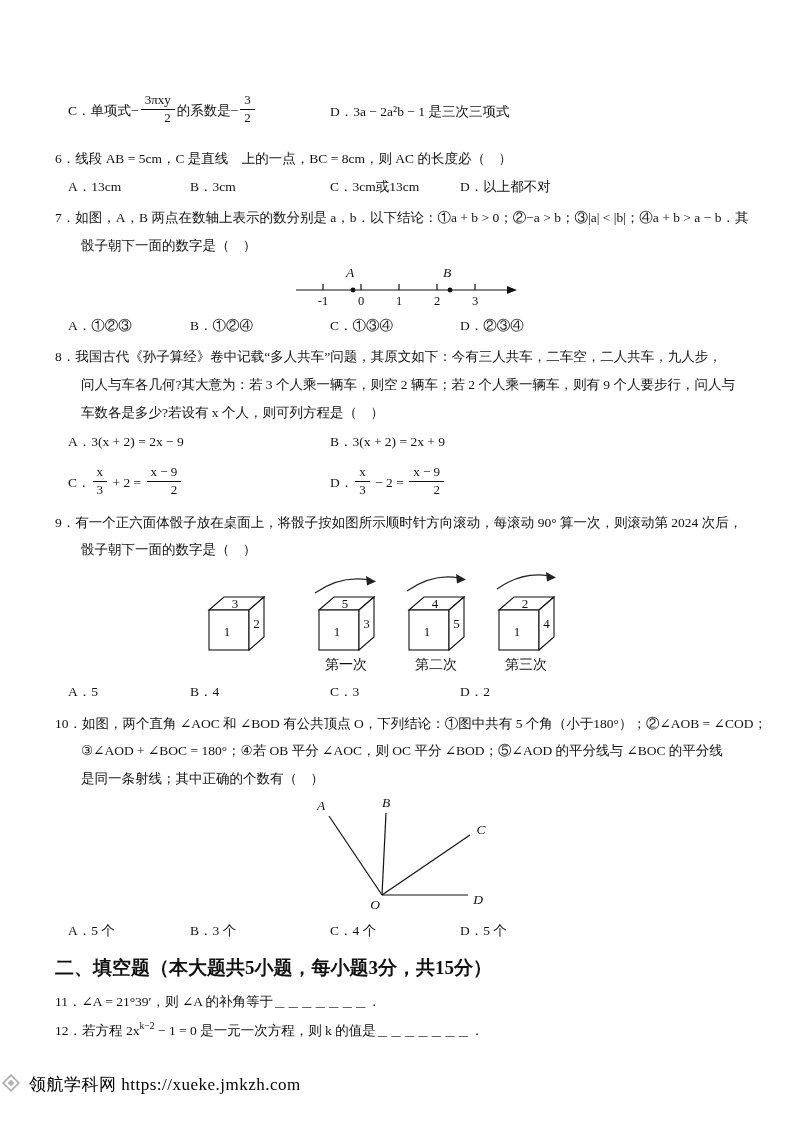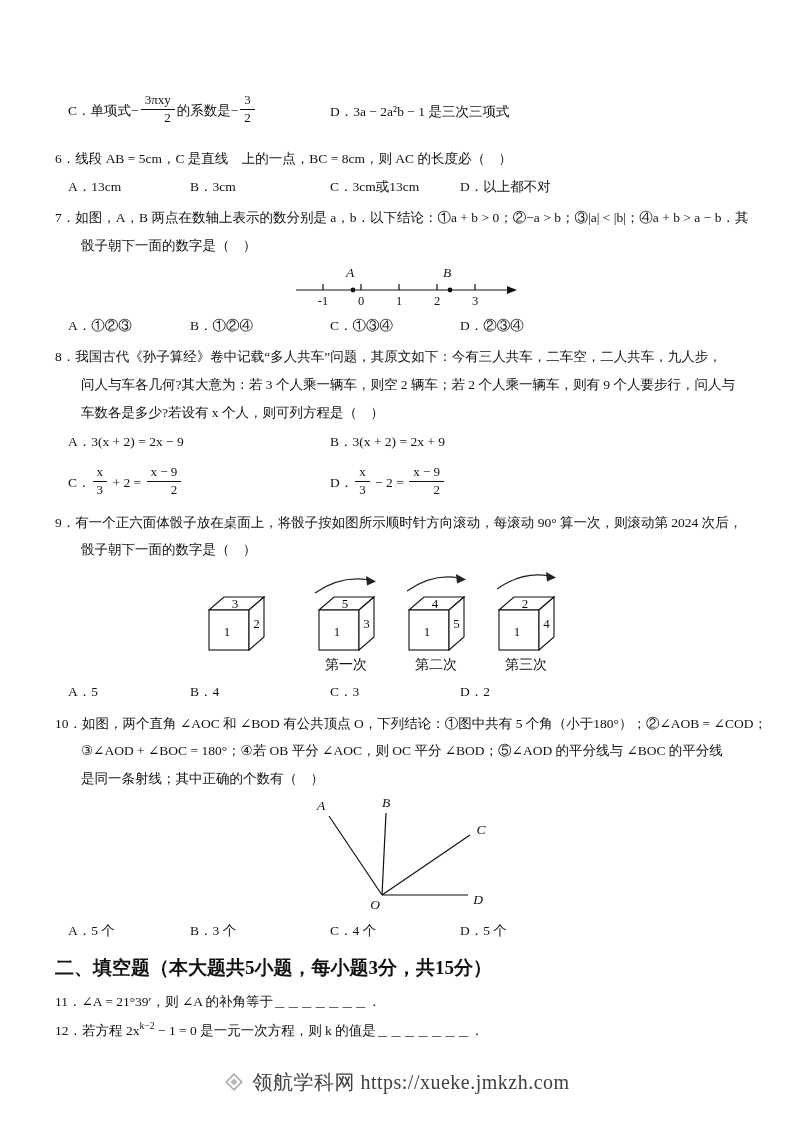--- a/index.html
+++ b/index.html
@@ -25,21 +25,21 @@
   .dice-wrap { margin-left:152px; }
   .angle-wrap { margin-left:252px; }
   .section-title { font-weight:bold; font-size:19px; line-height:2.1; margin-top:4px; }
   sup { font-size:0.72em; vertical-align:super; }
   svg { display:block; }
   svg text { font-family:"Liberation Serif","DejaVu Serif",serif; fill:#111; }
   .var-label { font-style:italic; font-size:13.5px; }
   .nl-num { font-size:12.5px; }
   .dice-num { font-size:13px; }
   .dice-label { font-size:14px; }
-  .footer { position:absolute; left:0; right:0; bottom:26px; text-align:center; color:#404040; font-size:20px; letter-spacing:0.5px; }
+  .footer { position:absolute; left:0; right:0; bottom:26px; color:#000000; font-size:17px; letter-spacing:0.5px; }
   .footer .logo { display:inline-block; vertical-align:-4px; margin-right:7px; }
 </style>
 </head>
 <body>
 
 <div class="page">
 
   <div class="optrow2 topopts">
     <span class="cell">
       <span>C．单项式</span><span>−</span><span class="frac"><span class="fn">3πxy</span><span class="fd">2</span></span><span>的系数是</span><span>−</span><span class="frac"><span class="fn">3</span><span class="fd">2</span></span>

